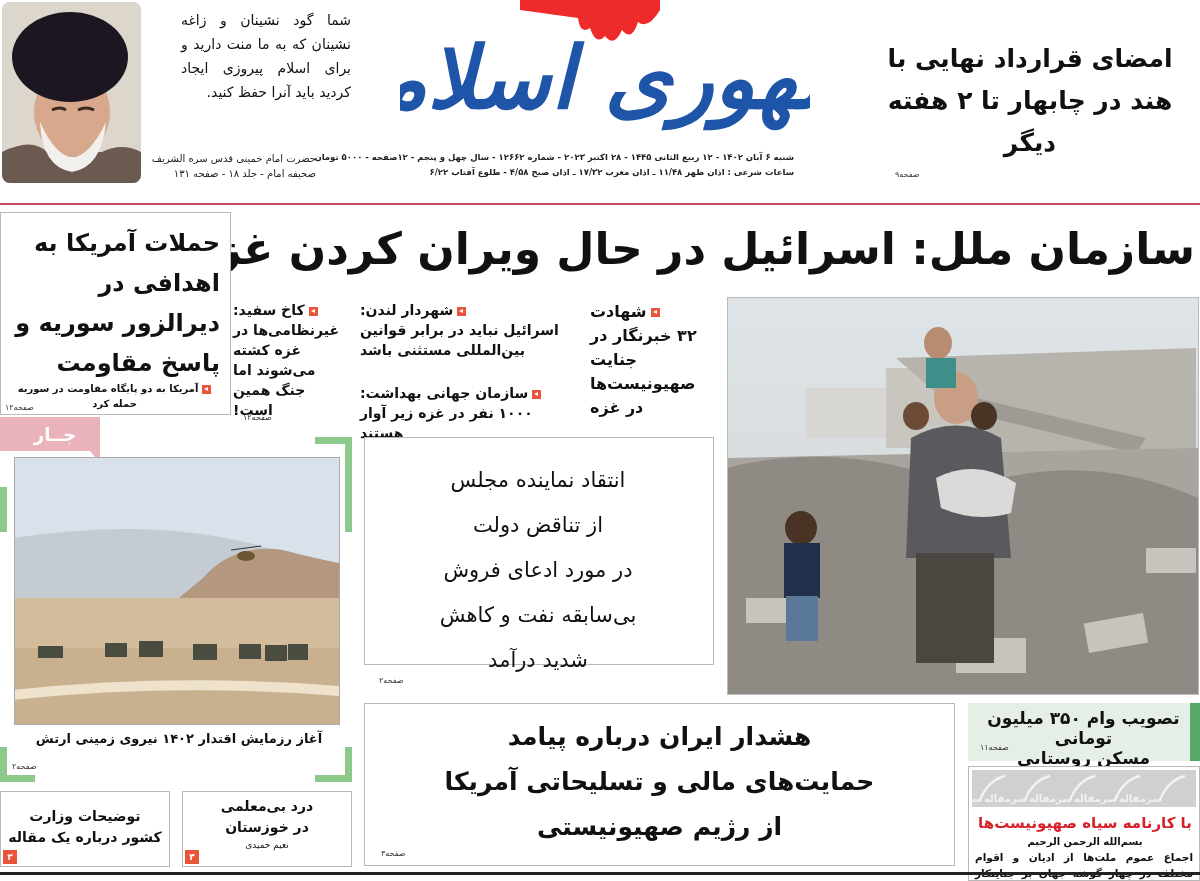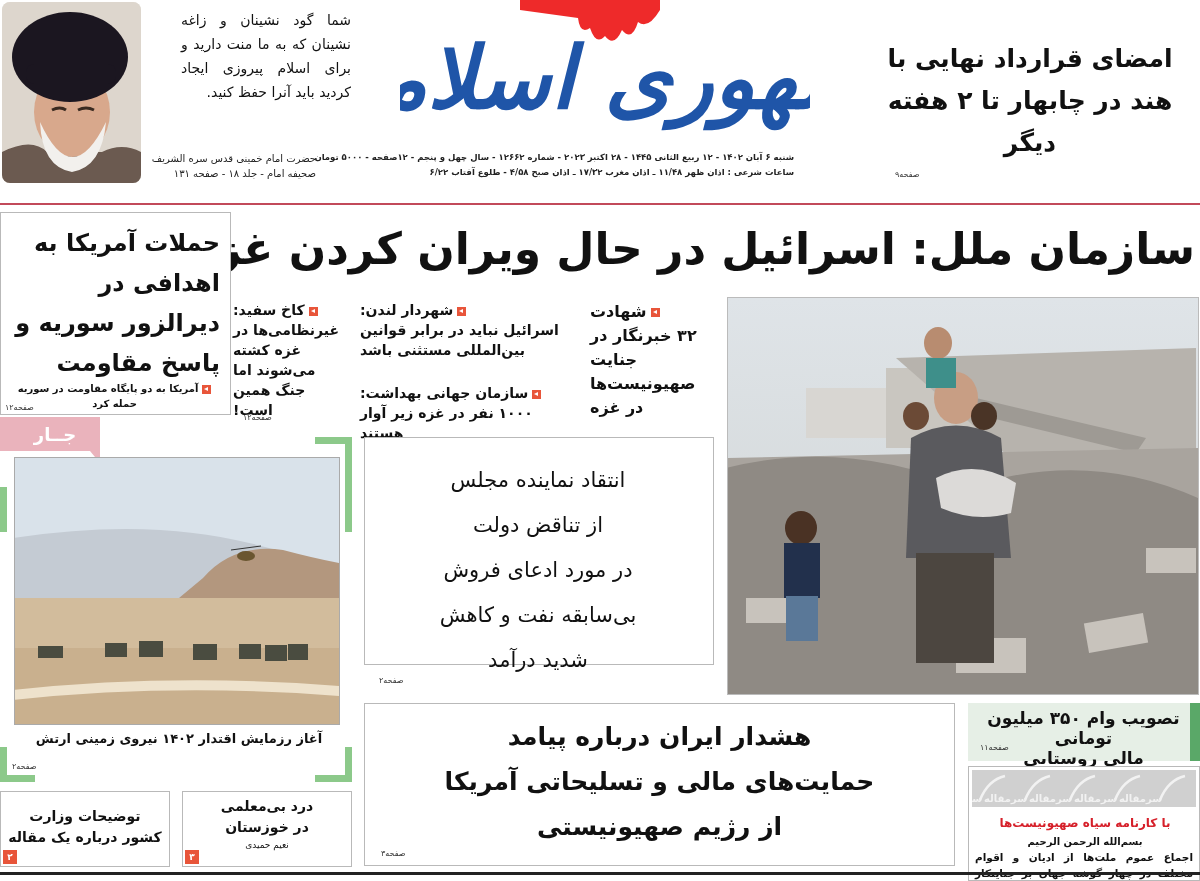--- a/index.html
+++ b/index.html
@@ -65,21 +65,21 @@
 
     
     #loan-box { left: 968px; top: 703px; width: 232px; height: 58px; background: #e6efe6; border: none; }
     #loan-bar { position: absolute; right: 0; top: 0; width: 10px; height: 58px; background: #5aa868; }
     #loan-text { right: 14px; top: 5px; width: 205px; font-size: 17px; line-height: 20px; text-align: center; font-weight: bold; }
     #loan-pg { left: 12px; top: 40px; }
 
     
     #col-box { left: 968px; top: 766px; width: 232px; height: 115px; }
     #col-banner { position: absolute; left: 3px; top: 3px; right: 3px; height: 37px; background: #d0d0d0; overflow: hidden; }
-    #col-head { right: 0; top: 44px; width: 228px; color: #d6202a; font-size: 12px; font-weight: 900; text-align: center; line-height: 24px; }
+    #col-head { right: 0; top: 44px; width: 228px; color: #d6202a; font-size: 15px; font-weight: 900; text-align: center; line-height: 24px; }
     #col-basm { right: 0; top: 68px; width: 228px; font-size: 10px; font-weight: bold; text-align: center; line-height: 14px; }
     #col-body { right: 6px; top: 82px; width: 218px; font-size: 10.5px; font-weight: bold; line-height: 16px; text-align: justify; }
 
     #bottom-rule { left: 0; top: 872px; width: 1200px; height: 3px; background: #222; }
   </style>
 </head>
 <body>
 
 <div id="portrait" class="abs">
   <svg width="139" height="181" viewBox="0 0 139 181">
@@ -257,21 +257,21 @@
     <div>در خوزستان</div>
     <div style="font-size:9px; line-height:14px; font-weight:normal;">نعیم حمیدی</div>
   </div>
   <div class="num-badge">۳</div>
 </div>
 
 <div id="loan-box" class="box">
   <div id="loan-bar"></div>
   <div id="loan-text" class="abs">
     <div>تصویب وام ۳۵۰ میلیون تومانی</div>
-    <div>مالی روستایی</div>
+    <div>مسکن روستایی</div>
   </div>
   <div id="loan-pg" class="pg">صفحه۱۱</div>
 </div>
 
 <div id="col-box" class="box">
   <div id="col-banner">
     <svg width="226" height="37" viewBox="0 0 226 37">
       <g fill="none" stroke="#f2f2f2" stroke-width="2.5">
         <path d="M10 30 Q18 10 35 6"></path>
           <path d="M55 30 Q63 10 80 6"></path>

